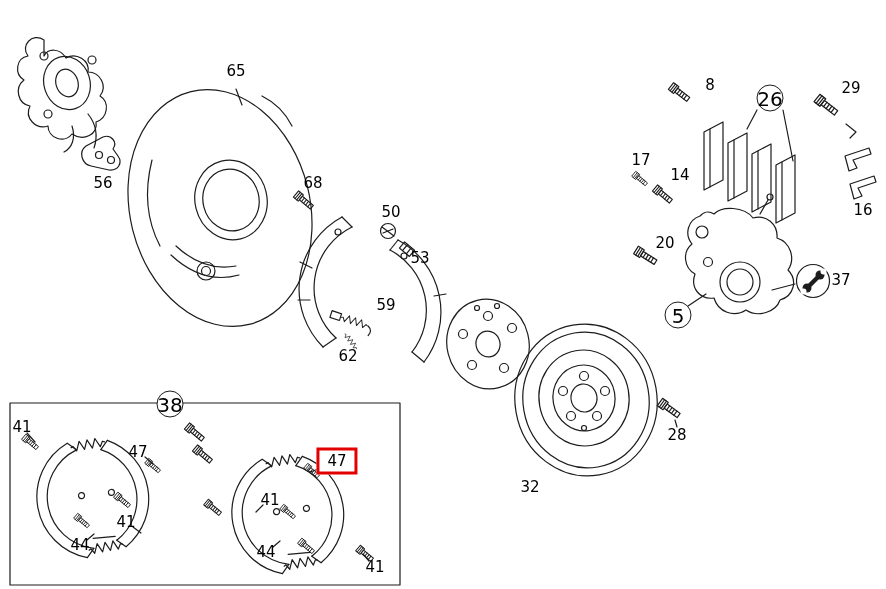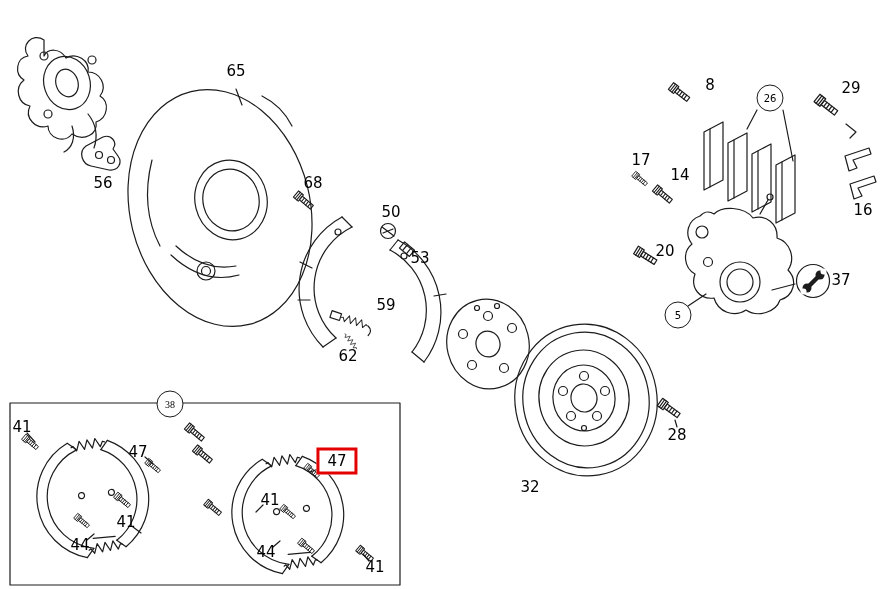--- a/index.html
+++ b/index.html
@@ -11,21 +11,21 @@
              stroke-linecap:round;stroke-linejoin:round;}
   .drawing .fill{fill:var(--line,#1c1c1c);stroke:none;}
   .drawing .whitefill{fill:#ffffff;stroke:none;}
   .drawing .thick{stroke-width:4.5;}
   #label-layer{position:absolute;inset:0;}
   .part-label{position:absolute;transform:translate(-50%,-50%);font-size:15px;color:#000;
               line-height:1;white-space:nowrap;}
   .part-label.highlighted{border:3px solid var(--hl,#e30000);padding:3px 8px;background:#fff;}
   .balloon{position:absolute;transform:translate(-50%,-50%);width:27px;height:27px;
            border:1.5px solid var(--line,#1c1c1c);border-radius:50%;background:#fff;
-           display:flex;align-items:center;justify-content:center;font-size:10px;color:#000;
+           display:flex;align-items:center;justify-content:center;font-size:20px;color:#000;
            box-sizing:border-box;}
 </style>
 </head>
 <body>
 
 <div class="stage">
 
   <svg class="drawing" width="886" height="589" viewBox="0 0 886 589">
     <defs>
       <g id="bolt">
@@ -235,29 +235,29 @@
       <div class="part-label" style="left: 313px; top: 183px;">68</div>
       <div class="part-label" style="left: 391px; top: 212px;">50</div>
       <div class="part-label" style="left: 420px; top: 238px; margin-top: 20px;">53</div>
       <div class="part-label" style="left: 358px; top: 305px; margin-left: 28px;">59</div>
       <div class="part-label" style="left: 348px; top: 356px;">62</div>
       <div class="part-label" style="left: 710px; top: 85px;">8</div>
       <div class="part-label" style="left: 851px; top: 88px;">29</div>
       <div class="part-label" style="left: 641px; top: 160px;">17</div>
       <div class="part-label" style="left: 680px; top: 175px;">14</div>
       <div class="part-label" style="left: 863px; top: 210px;">16</div>
-      <div class="part-label" style="left: 665px; top: 243px; margin-top: 8px;">20</div>
+      <div class="part-label" style="left: 665px; top: 243px;">20</div>
       <div class="part-label" style="left: 841px; top: 280px;">37</div>
       <div class="part-label" style="left: 677px; top: 435px;">28</div>
       <div class="part-label" style="left: 530px; top: 487px;">32</div>
       <div class="part-label" style="left: 22px; top: 427px;">41</div>
       <div class="part-label" style="left: 138px; top: 452px;">47</div>
       <div class="part-label highlighted" style="left: 337px; top: 461px;">47</div>
       <div class="part-label" style="left: 270px; top: 500px;">41</div>
       <div class="part-label" style="left: 126px; top: 522px;">41</div>
       <div class="part-label" style="left: 80px; top: 545px;">44</div>
       <div class="part-label" style="left: 266px; top: 552px;">44</div>
       <div class="part-label" style="left: 375px; top: 567px;">41</div>
       <div class="balloon" style="left: 770px; top: 98px;">26</div>
       <div class="balloon" style="left: 678px; top: 315px;">5</div>
-      <div class="balloon" style="left: 170px; top: 404px; font-family: Liberation Serif, serif;">38</div>
+      <div class="balloon" style="left: 170px; top: 404px;">38</div>
     </div>
 </div>
 
 </body></html>

